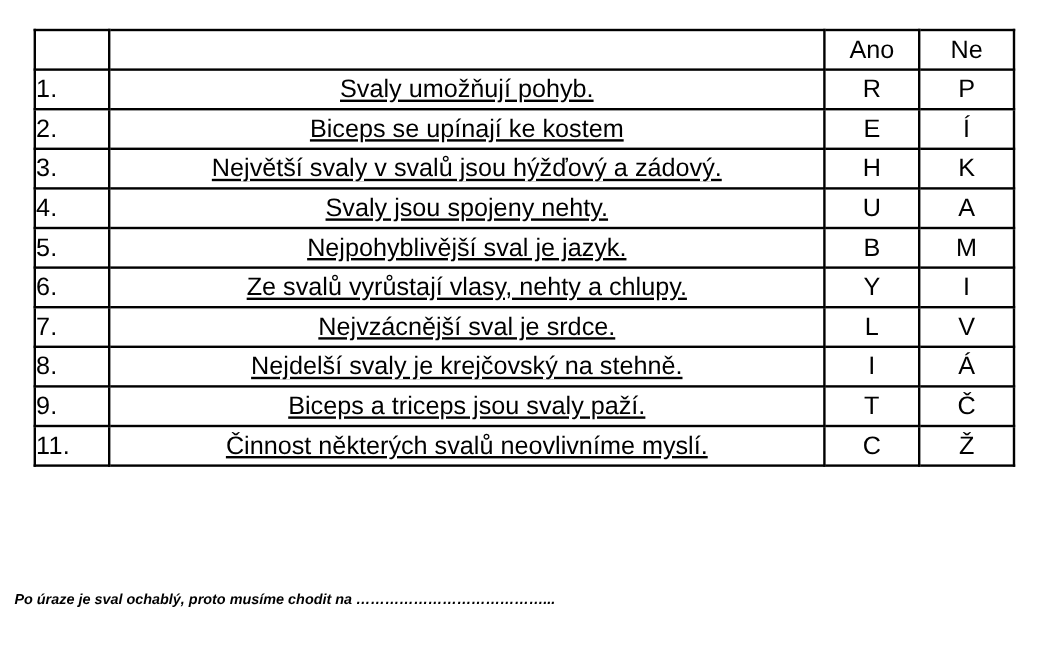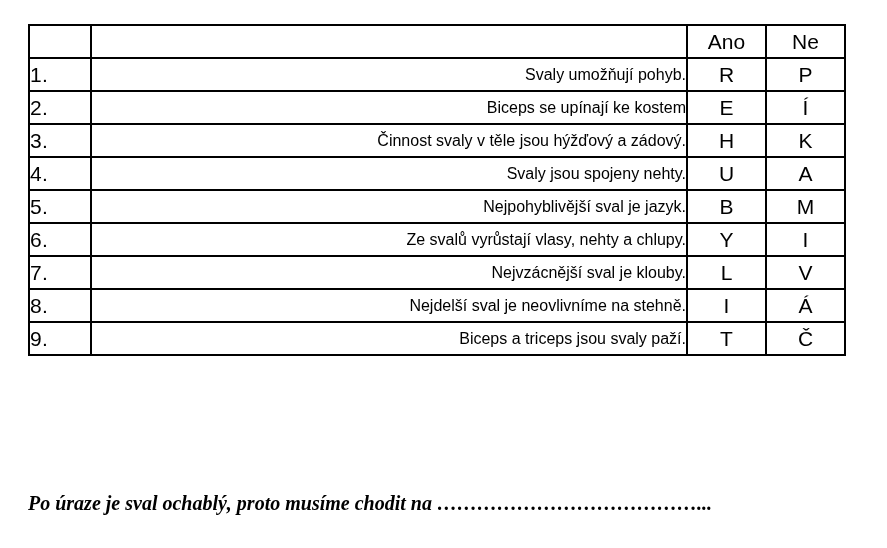--- a/index.html
+++ b/index.html
@@ -43,47 +43,47 @@
   col.c-yes { width: 79px; }
   col.c-no { width: 79px; }
 
   .num-cell {
     font-size: 21px;
     padding-left: 10px;
     text-align: left;
     letter-spacing: 0.2px;
   }
   .stmt-cell {
-    font-size: 16px;
+    font-size: 21px;
     padding-left: 13px;
-    text-align: right;
+    text-align: center;
+    text-decoration: underline;
   }
   .hdr-blank {
     height: 31px;
   }
   .hdr-ans {
     font-size: 21px;
     text-align: center;
     font-weight: normal;
   }
   .ans-cell {
     font-size: 21px;
     text-align: center;
     font-weight: bold;
   }
   .prompt {
     position: absolute;
-    left: 28px;
+    left: 12px;
     top: 492px;
     width: 830px;
-    font-size: 20px;
+    font-size: 12px;
     font-weight: bold;
     font-style: italic;
     white-space: nowrap;
-    font-family: Liberation Serif, serif;
   }
   .prompt .dots {
     letter-spacing: 0px;
   }
 </style>
 </head>
 <body>
 
 <div class="page">
 
@@ -111,21 +111,21 @@
           <td class="ans-cell">P</td>
         </tr>
         <tr>
           <td class="num-cell">2.</td>
           <td class="stmt-cell">Biceps se upínají ke kostem</td>
           <td class="ans-cell">E</td>
           <td class="ans-cell">Í</td>
         </tr>
         <tr>
           <td class="num-cell">3.</td>
-          <td class="stmt-cell">Činnost svaly v těle jsou hýžďový a zádový.</td>
+          <td class="stmt-cell">Největší svaly v svalů jsou hýžďový a zádový.</td>
           <td class="ans-cell">H</td>
           <td class="ans-cell">K</td>
         </tr>
         <tr>
           <td class="num-cell">4.</td>
           <td class="stmt-cell">Svaly jsou spojeny nehty.</td>
           <td class="ans-cell">U</td>
           <td class="ans-cell">A</td>
         </tr>
         <tr>
@@ -135,35 +135,41 @@
           <td class="ans-cell">M</td>
         </tr>
         <tr>
           <td class="num-cell">6.</td>
           <td class="stmt-cell">Ze svalů vyrůstají vlasy, nehty a chlupy.</td>
           <td class="ans-cell">Y</td>
           <td class="ans-cell">I</td>
         </tr>
         <tr>
           <td class="num-cell">7.</td>
-          <td class="stmt-cell">Nejvzácnější sval je klouby.</td>
+          <td class="stmt-cell">Nejvzácnější sval je srdce.</td>
           <td class="ans-cell">L</td>
           <td class="ans-cell">V</td>
         </tr>
         <tr>
           <td class="num-cell">8.</td>
-          <td class="stmt-cell">Nejdelší sval je neovlivníme na stehně.</td>
+          <td class="stmt-cell">Nejdelší svaly je krejčovský na stehně.</td>
           <td class="ans-cell">I</td>
           <td class="ans-cell">Á</td>
         </tr>
         <tr>
           <td class="num-cell">9.</td>
           <td class="stmt-cell">Biceps a triceps jsou svaly paží.</td>
           <td class="ans-cell">T</td>
           <td class="ans-cell">Č</td>
+        </tr>
+        <tr>
+          <td class="num-cell">11.</td>
+          <td class="stmt-cell">Činnost některých svalů neovlivníme myslí.</td>
+          <td class="ans-cell">C</td>
+          <td class="ans-cell">Ž</td>
         </tr>
       </tbody>
     </table>
   </div>
 
   <div class="prompt">
     <span>Po úraze je sval ochablý, proto musíme chodit na </span><span class="dots">…………………………………..</span><span>.</span>
   </div>
 
 </div>

